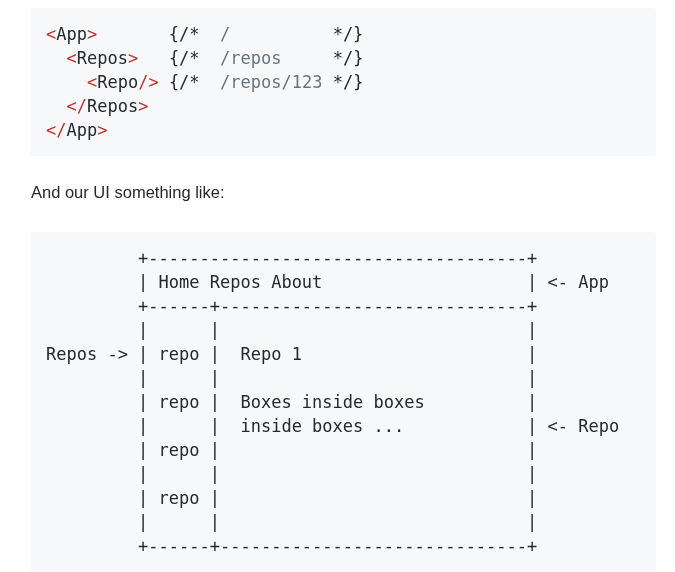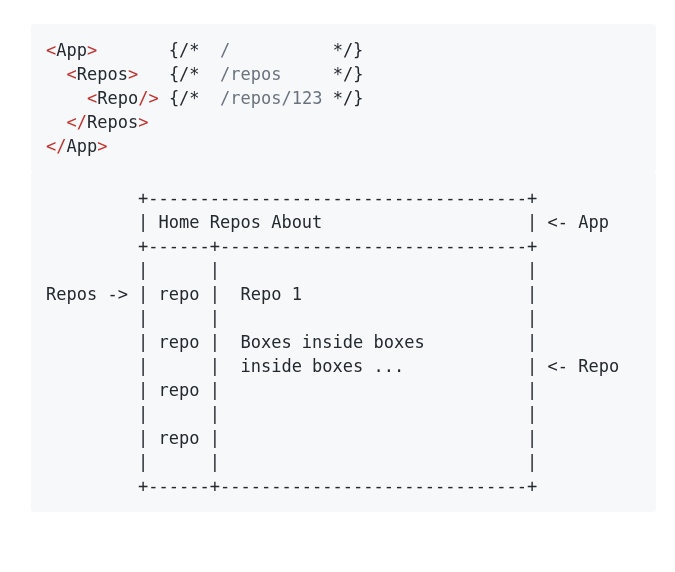--- a/index.html
+++ b/index.html
@@ -2,21 +2,21 @@
 <html style="--code-bg: #f6f8fa; --code-fg: #24292e; --code-red: #c5302c; --code-gray: #6a737d; --text-fg: #24292e;"><head>
 <meta charset="utf-8">
 <style>
   * { box-sizing: border-box; margin: 0; padding: 0; }
   html, body {
     width: 675px; height: 572px;
     background: #ffffff;
     overflow: hidden;
     font-family: "Liberation Sans", sans-serif;
   }
-  .page { padding-top: 24px; }
+  .page { padding-top: 8px; }
   .code-block {
     margin-left: 31px;
     width: 625px;
     background: var(--code-bg, #f6f8fa);
     border-radius: 3px;
     padding: 14px 15px;
     font-family: "DejaVu Sans Mono", monospace;
     font-size: 17px;
     line-height: 24px;
     color: var(--code-fg, #24292e);
@@ -34,16 +34,17 @@
     color: var(--text-fg, #24292e);
   }
 </style>
 </head>
 <body style="background: rgb(255, 255, 255);">
 
 <div class="page">
 
   <pre class="code-block"><div class="code-line"><span class="tok-r">&lt;</span><span class="tok-f">App</span><span class="tok-r">&gt;</span><span class="tok-f">       {/*  </span><span class="tok-g">/</span><span class="tok-f">          */}</span></div><div class="code-line"><span class="tok-f">  </span><span class="tok-r">&lt;</span><span class="tok-f">Repos</span><span class="tok-r">&gt;</span><span class="tok-f">   {/*  </span><span class="tok-g">/repos</span><span class="tok-f">     */}</span></div><div class="code-line"><span class="tok-f">    </span><span class="tok-r">&lt;</span><span class="tok-f">Repo</span><span class="tok-r">/&gt;</span><span class="tok-f"> {/*  </span><span class="tok-g">/repos/123</span><span class="tok-f"> */}</span></div><div class="code-line"><span class="tok-f">  </span><span class="tok-r">&lt;/</span><span class="tok-f">Repos</span><span class="tok-r">&gt;</span></div><div class="code-line"><span class="tok-r">&lt;/</span><span class="tok-f">App</span><span class="tok-r">&gt;</span></div></pre>
 
+  <p class="para">And our UI something like:</p>
 
   <pre class="code-block"><div class="code-line"><span class="tok-f">         +-------------------------------------+</span></div><div class="code-line"><span class="tok-f">         | Home Repos About                    | &lt;- App</span></div><div class="code-line"><span class="tok-f">         +------+------------------------------+</span></div><div class="code-line"><span class="tok-f">         |      |                              |</span></div><div class="code-line"><span class="tok-f">Repos -&gt; | repo |  Repo 1                      |</span></div><div class="code-line"><span class="tok-f">         |      |                              |</span></div><div class="code-line"><span class="tok-f">         | repo |  Boxes inside boxes          |</span></div><div class="code-line"><span class="tok-f">         |      |  inside boxes ...            | &lt;- Repo</span></div><div class="code-line"><span class="tok-f">         | repo |                              |</span></div><div class="code-line"><span class="tok-f">         |      |                              |</span></div><div class="code-line"><span class="tok-f">         | repo |                              |</span></div><div class="code-line"><span class="tok-f">         |      |                              |</span></div><div class="code-line"><span class="tok-f">         +------+------------------------------+</span></div></pre>
 
 </div>
 
 </body></html>

